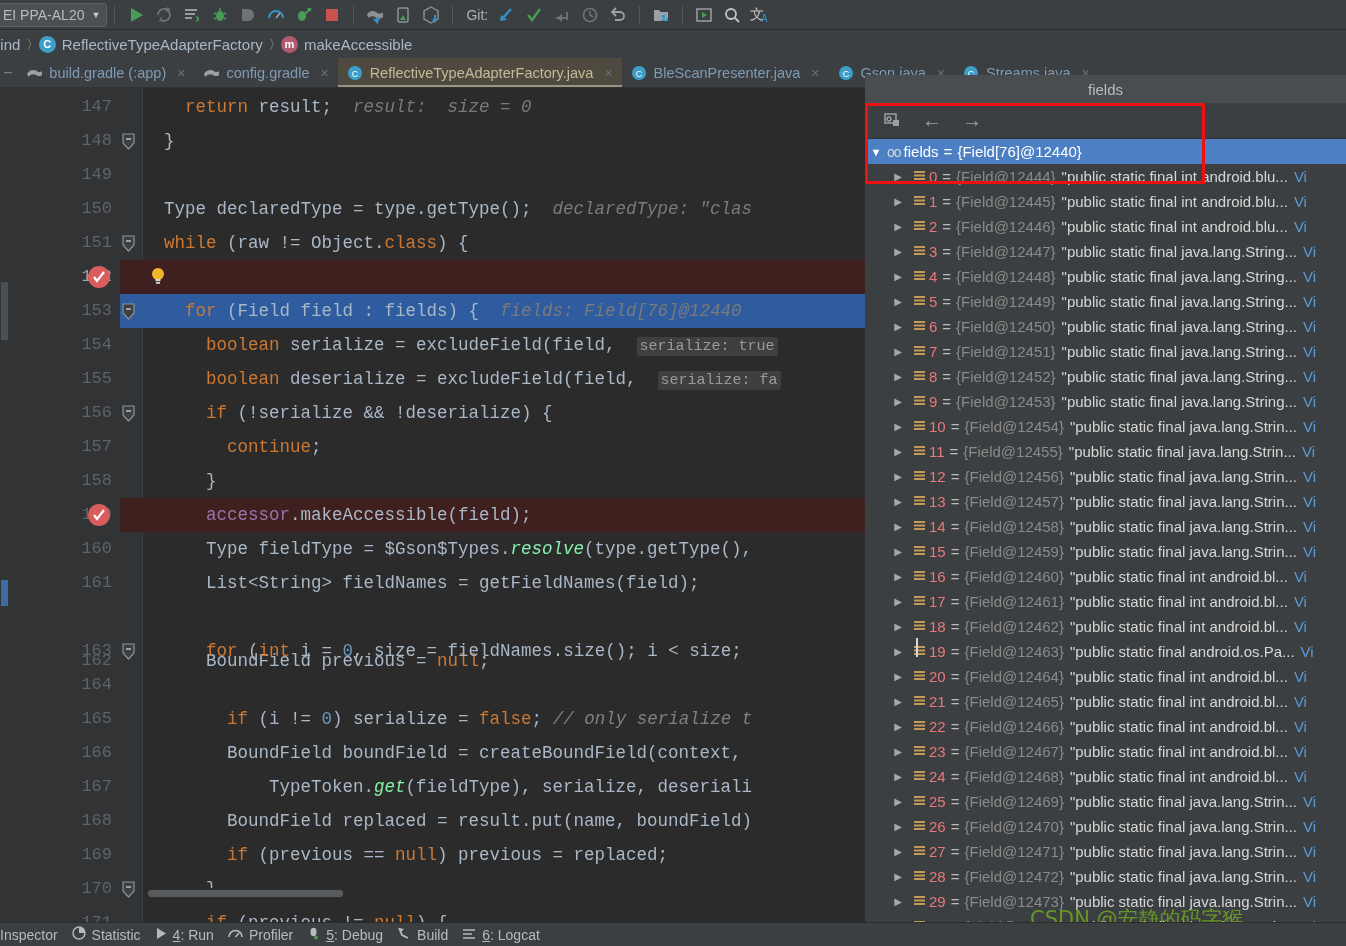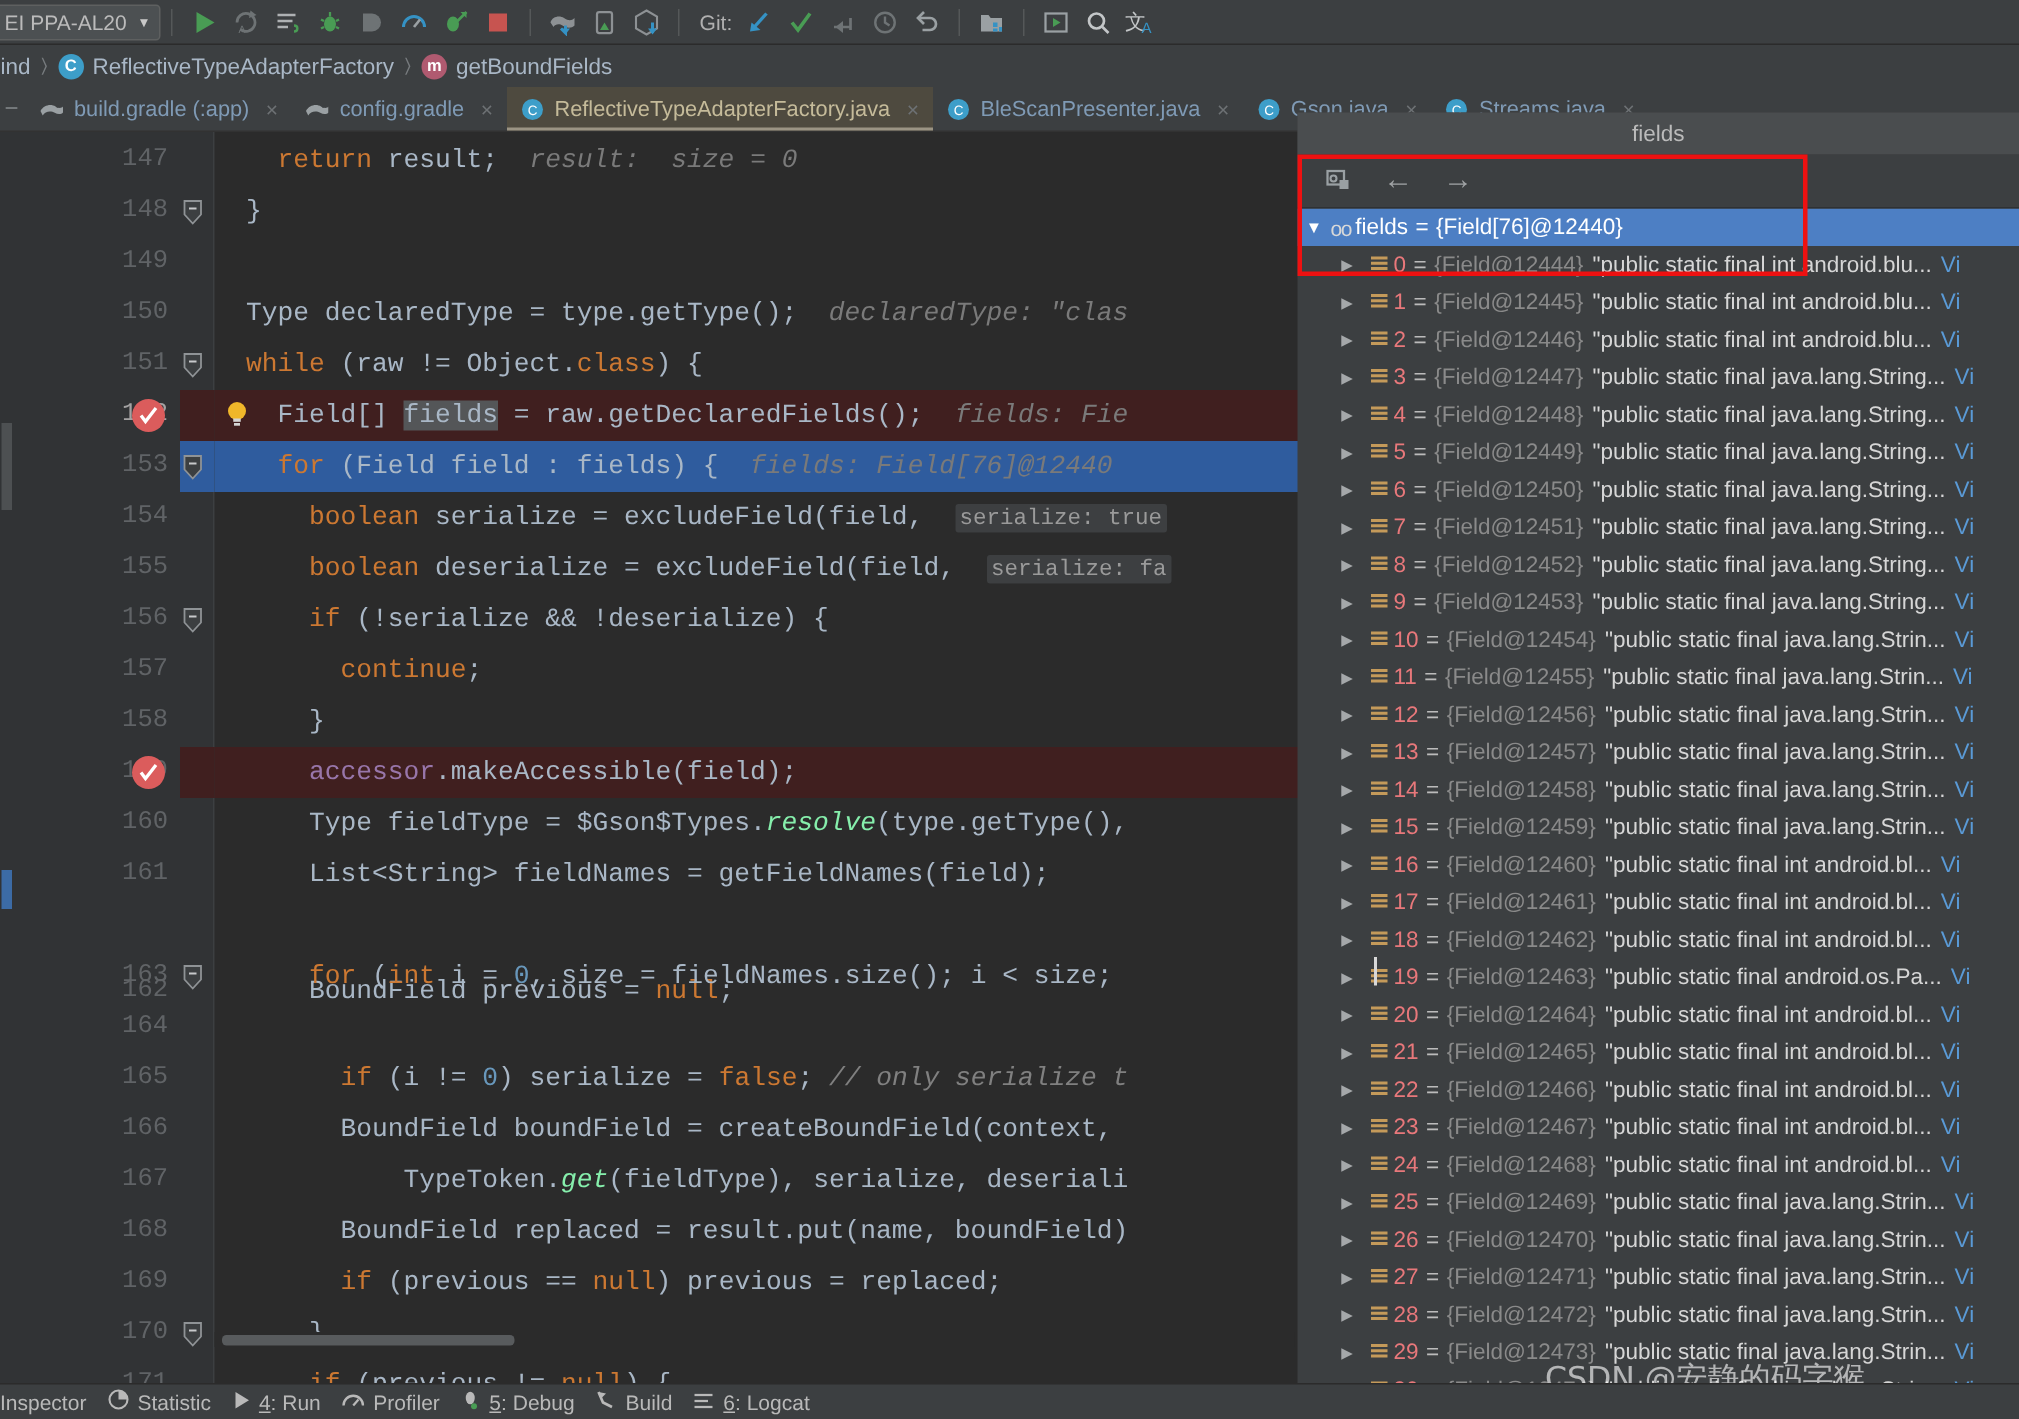--- a/index.html
+++ b/index.html
@@ -139,21 +139,21 @@
   }
   .sbi{display:flex;align-items:center;gap:6px;padding:0 14px 0 0;white-space:nowrap;}
   .sbi .u{text-decoration:underline;}
   .hscroll{
     position:absolute;left:143px;bottom:24px;width:720px;height:10px;background:#2b2b2b;
   }
   .hscroll i{position:absolute;left:5px;top:2px;width:195px;height:7px;background:#585b5d;border-radius:3px;}
   .popscroll{position:absolute;left:0;bottom:10px;width:210px;height:10px;background:#4a4d4f;border-radius:3px;}
 
   .watermark{
-    position:absolute;left:1030px;top:905px;font-size:21px;color:#ffffff;opacity:.62;
+    position:absolute;left:1030px;top:905px;font-size:21px;color:#84cc16;opacity:.62;
     font-family:"DejaVu Sans", sans-serif;pointer-events:none;white-space:nowrap;
   }
 </style>
 </head>
 <body>
 
 <div id="app">
 
   <div class="toolbar">
     <div class="runconfig">
@@ -317,21 +317,21 @@
       <span>bind</span>
     </span>
     <span class="bc-sep">〉</span>
     <span class="bc-item">
       <span class="bc-ico ico-class">C</span>
       <span>ReflectiveTypeAdapterFactory</span>
     </span>
     <span class="bc-sep">〉</span>
     <span class="bc-item">
       <span class="bc-ico ico-method">m</span>
-      <span>getBoundFields</span>
+      <span>makeAccessible</span>
     </span>
   </div>
 
   <div class="tabs">
     <span class="pin">−</span>
 
     <div class="tab">
       <span class="tabicon">
         <svg width="16" height="14" viewBox="0 0 16 14">
             <path d="M1 8c2-4 7-5 10-3 2 1.3 4 1.3 5 0v4c-1 1.3-3.5 1.5-5.5.2C8 7.6 4 8 2.5 11z" fill="#9aa0a3"></path>
@@ -446,21 +446,20 @@
           <div class="bp" style="top: 6px;">
             <svg width="14" height="14" viewBox="0 0 14 14">
               <polyline points="2,7 5,11 12,2" stroke="#ffffff" stroke-width="2.2" fill="none"></polyline>
             </svg>
           </div>
           <div class="bulb" style="top: 6px;"><svg width="16" height="21" viewBox="0 0 16 21">
               <circle cx="8" cy="8" r="6" fill="#f0b72a"></circle>
               <rect x="5.5" y="13" width="5" height="2.2" fill="#d4d4d4"></rect>
               <rect x="6" y="16" width="4" height="1.8" fill="#d4d4d4"></rect>
             </svg></div>
-          <div class="codetext">    Field[] <span class="fieldsel">fields</span> = raw.getDeclaredFields();  <span class="hint">fields: Fie</span></div>
         </div>
         <div class="row" style="top: 206px;">
           <div class="hl-sel" style="position: absolute; left: 143px; right: 0px; top: 0px; height: 34px;"></div>
           <div style="position: absolute; left: 143px; width: 0px; top: 0px; height: 34px;"></div>
           <div class="hl-sel" style="position: absolute; left: 120px; width: 23px; top: 0px; height: 34px;"></div>
           <div class="ln">153</div>
           <div class="foldmark">
             <svg width="13" height="17" viewBox="0 0 13 17">
               <path d="M1 1h11v9l-5.5 6L1 10z" fill="#3c3f41" stroke="#8f9396" stroke-width="1.2"></path>
               <line x1="4" y1="6" x2="9" y2="6" stroke="#c7c9cb" stroke-width="1.4"></line>

